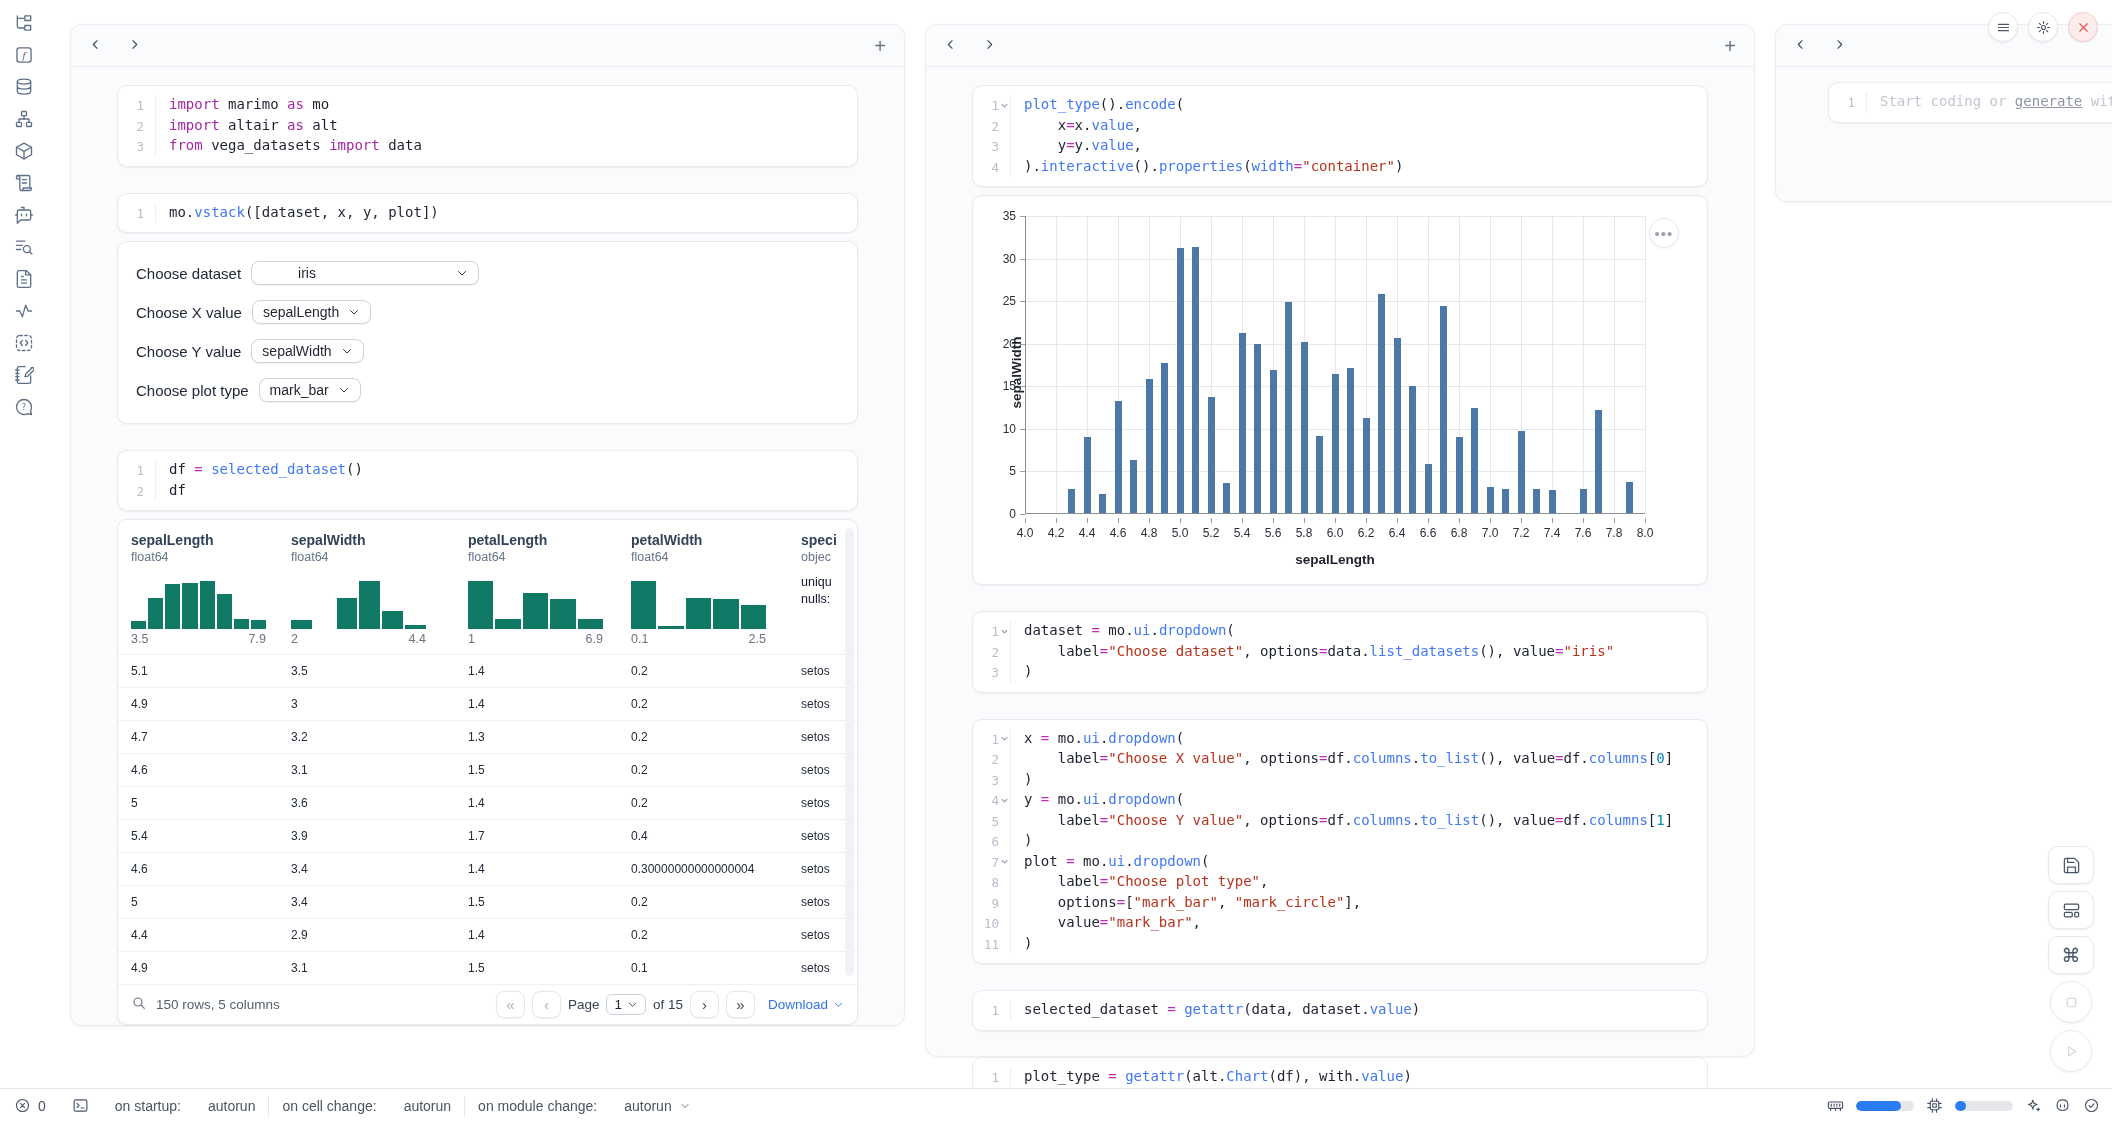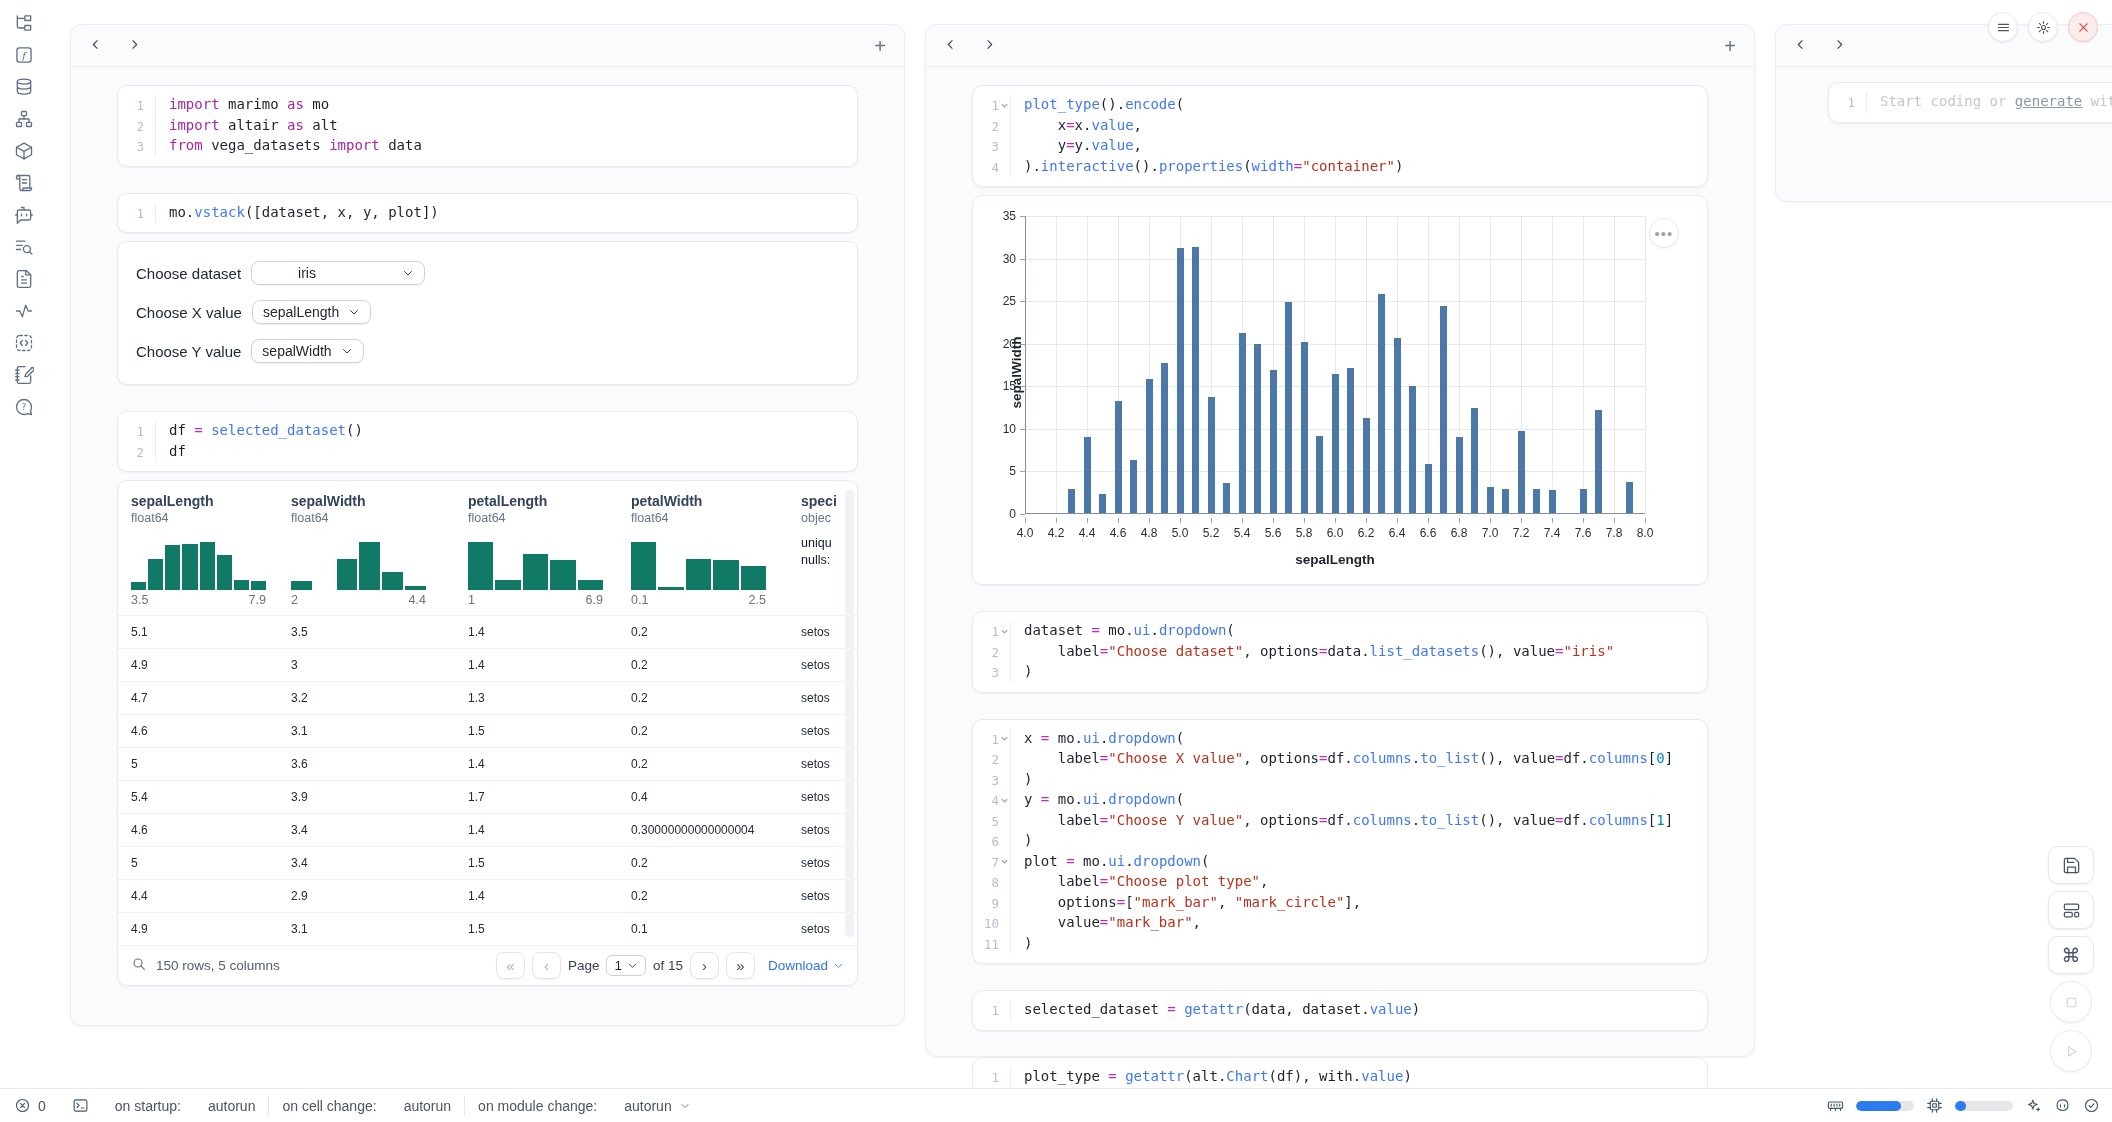--- a/index.html
+++ b/index.html
@@ -32,21 +32,21 @@
   .code { padding-left:13px; white-space:pre; color:#1d2230; }
   .t-k{color:#a626a4;} .t-f{color:#4078f2;} .t-s{color:#b7321c;} .t-n{color:#0184bc;} .t-o{color:#bb2cbb;} .t-p{color:#1d2230;}
 
   
   .ctlbox { padding:16px 18px 18px 18px; }
   .ctl-row { display:flex; align-items:center; margin-bottom:9px; height:30px; }
   .ctl-row:last-child { margin-bottom:0; }
   .ctl-label { font-size:15px; color:#202938; margin-right:10px; }
   .select { display:inline-flex; align-items:center; gap:9px; border:1px solid #cdd3de; border-radius:8px;
             background:#fff; box-shadow:0 1px 1.5px rgba(0,0,0,.06); padding:3px 10px; font-size:14px; color:#1f2430; cursor:pointer; }
-  .select.wide { width:174px; justify-content:space-between;padding-left:46px; }
+  .select.wide { width:228px; justify-content:space-between;padding-left:46px; }
   .select svg { width:12px; height:12px; stroke:#2f3a4c; stroke-width:2; fill:none; stroke-linecap:round; stroke-linejoin:round; }
 
   
   .tablebox { position:relative; }
   .tgrid { display:grid; grid-template-columns:160px 177px 163px 170px 1fr; }
   .thead { padding:12px 0 8px 0; }
   .thcell { padding-left:13px; overflow:hidden; cursor:pointer; }
   .thname { font-size:14px; font-weight:bold; color:#33435a; white-space:nowrap; }
   .thtype { font-size:12.5px; color:#64748b; margin-top:2px; white-space:nowrap; }
   .hist { height:56px; width:135px; margin-top:9px; display:flex; align-items:flex-end; gap:2px; }
@@ -268,20 +268,29 @@
               <span>sepalLength</span>
               <svg viewBox="0 0 24 24">
                 <path d="m5 9 7 7 7-7"></path>
               </svg>
             </span>
           </div>
           <div class="ctl-row">
             <span class="ctl-label">Choose Y value</span>
             <span class="select">
               <span>sepalWidth</span>
+              <svg viewBox="0 0 24 24">
+                <path d="m5 9 7 7 7-7"></path>
+              </svg>
+            </span>
+          </div>
+          <div class="ctl-row">
+            <span class="ctl-label">Choose plot type</span>
+            <span class="select">
+              <span>mark_bar</span>
               <svg viewBox="0 0 24 24">
                 <path d="m5 9 7 7 7-7"></path>
               </svg>
             </span>
           </div>
         </div>
       <div class="gap-l"></div>
       <div class="cellbox codewrap">
           <div class="cl">
             <span class="ln">1</span>

